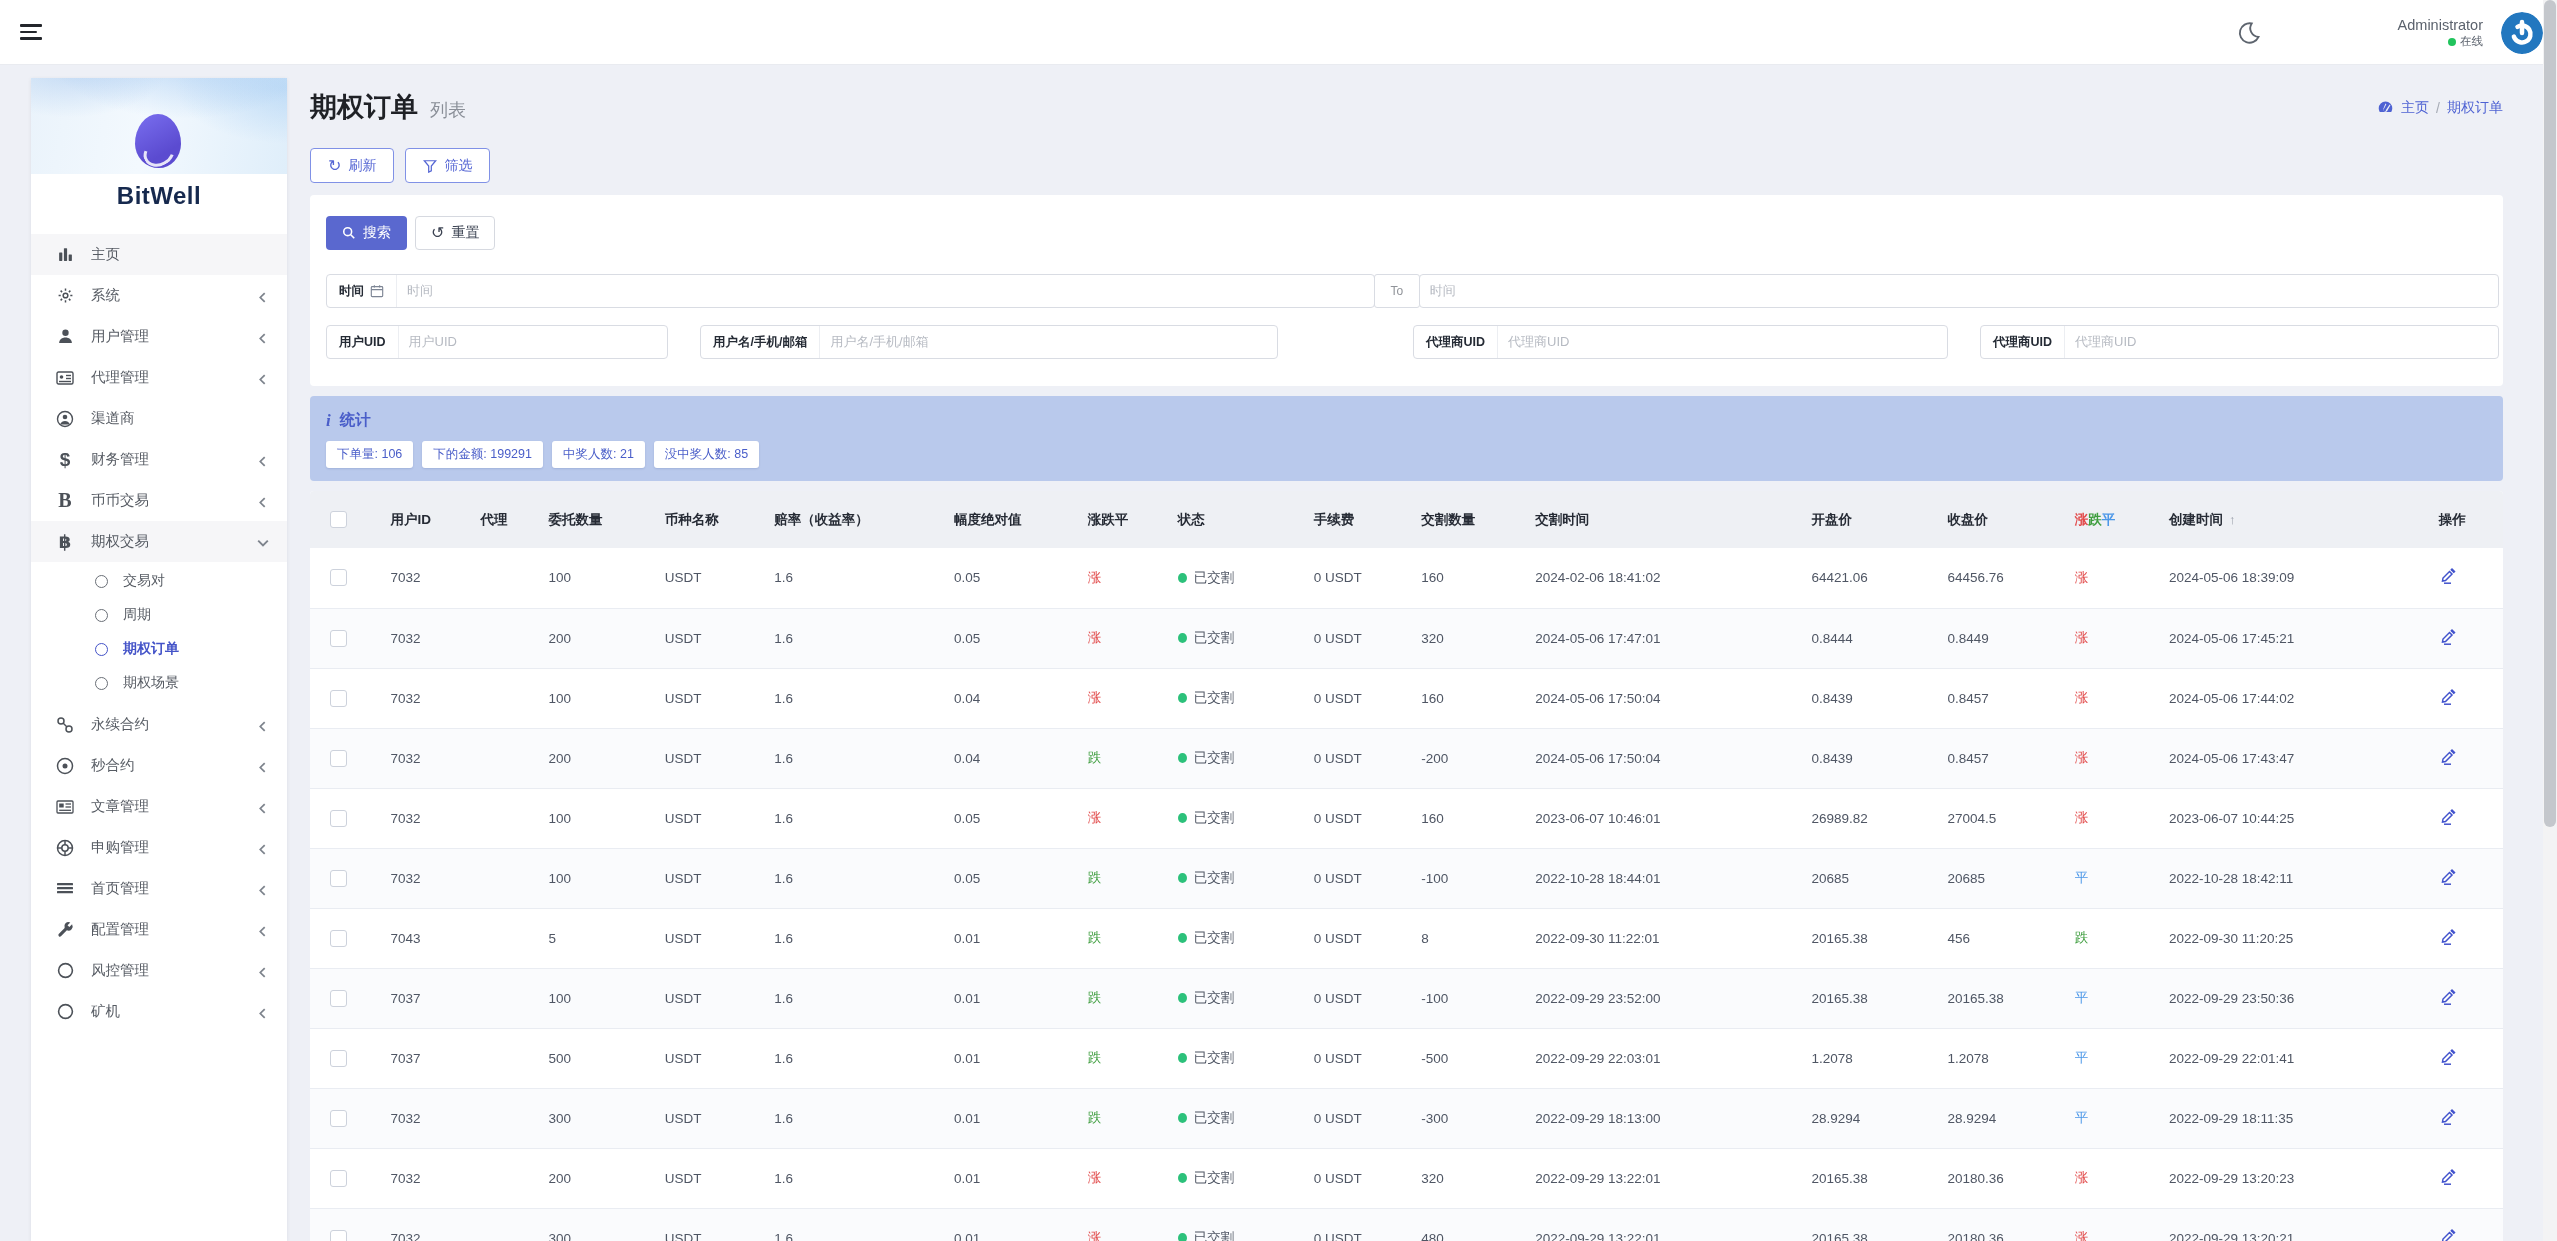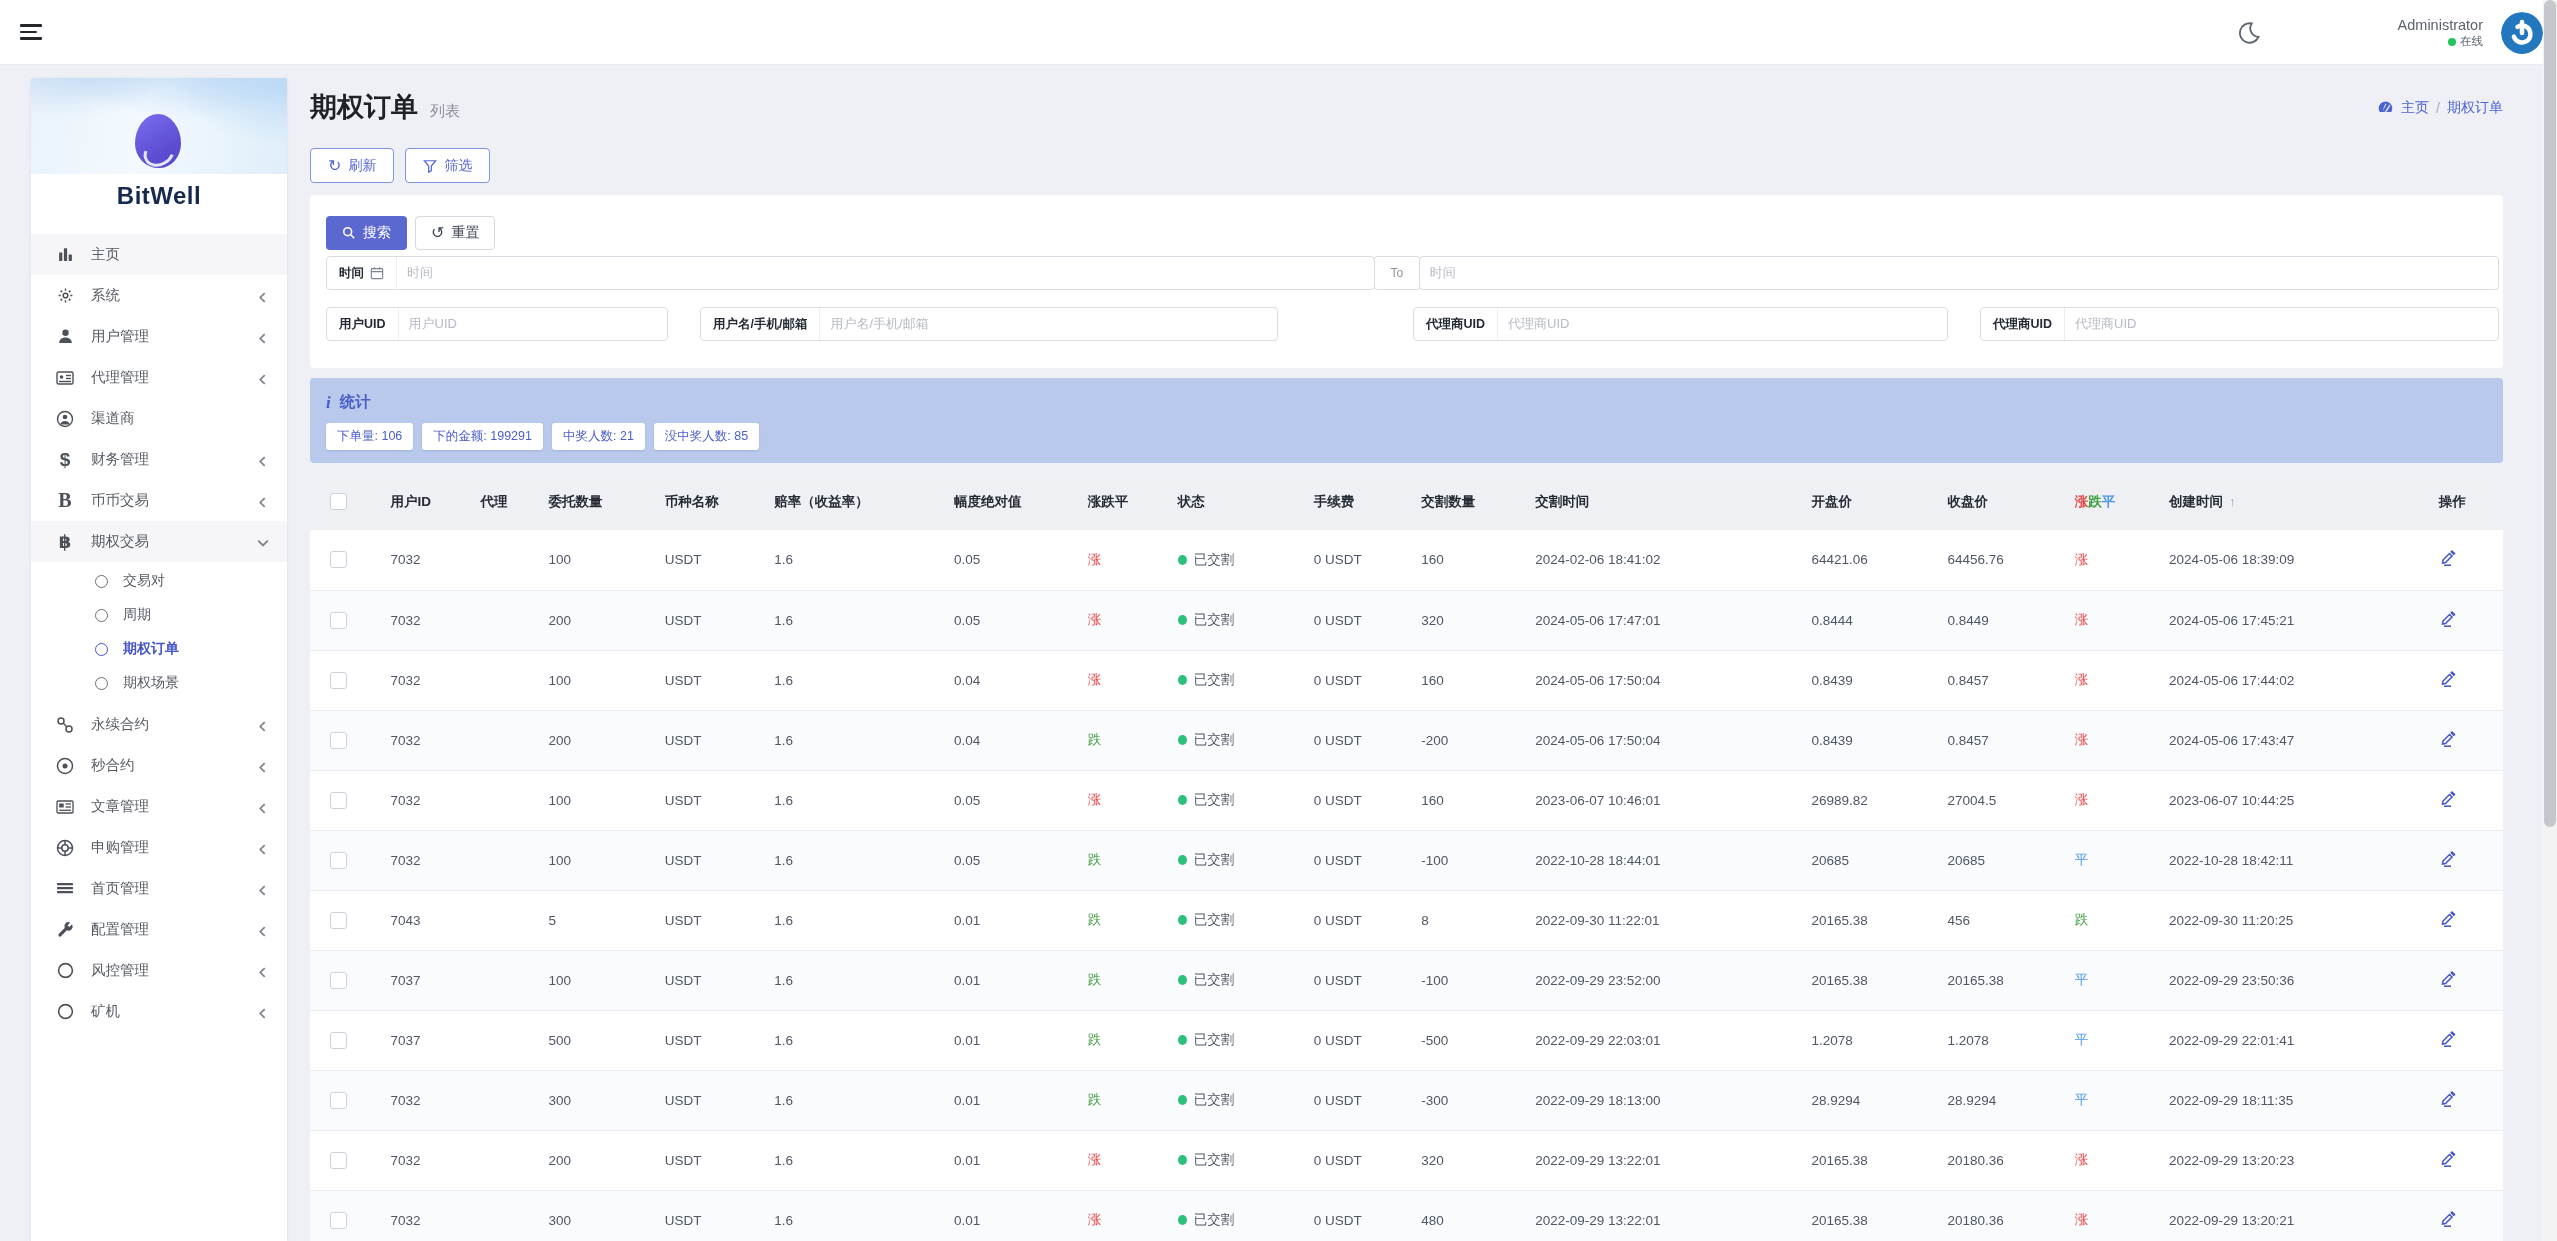--- a/index.html
+++ b/index.html
@@ -48,39 +48,39 @@
   .s-sub { padding:2px 0 4px; }
   .s-subitem { height:34px; display:flex; align-items:center; padding-left:64px; font-size:14px; color:#565b63; cursor:pointer; }
   .ring { width:13px; height:13px; border:1.6px solid #6a6f77; border-radius:50%; margin-right:15px; flex:none; }
   .s-subitem.active { color:#4453c8; font-weight:bold; }
   .s-subitem.active .ring { border-color:#4453c8; }
 
   
   .main { position:absolute; left:310px; top:65px; width:2193px; }
   .title-row { display:flex; align-items:baseline; margin-top:24px; }
   .page-title { font-size:27px; font-weight:600; color:#1f2126; }
-  .page-subtitle { font-size:15px; color:#8a8f98; margin-left:12px; }
+  .page-subtitle { font-size:18px; color:#8a8f98; margin-left:12px; }
   .breadcrumb { margin-left:auto; display:flex; align-items:center; gap:7px; font-size:14px; color:#4e62d3; }
   .crumb-sep { color:#a7abb5; }
   .bc-icon { width:17px; height:17px; color:#4e62d3; }
 
   .actions-row { margin-top:23px; display:flex; gap:11px; }
   .btn-outline { height:35px; padding:0 17px; background:#fff; border:1px solid #8091e6; border-radius:4px;
     color:#5566d4; font-size:14px; display:flex; align-items:center; gap:7px; cursor:pointer; }
   .btn-outline .bicon { font-size:16px; line-height:1; }
 
   .card { background:#fff; border-radius:4px; }
   .search-card { margin-top:12px; width:2193px; padding:21px 4px 27px 16px; }
   .btn-primary { height:34px; padding:0 16px; background:#5a68cf; border:none; border-radius:4px; color:#fff; font-size:14px;
     display:flex; align-items:center; gap:7px; cursor:pointer; }
   .btn-plain { height:34px; padding:0 15px; background:#fff; border:1px solid #d6d9e0; border-radius:4px; color:#3c4352; font-size:14px;
     display:flex; align-items:center; gap:7px; cursor:pointer; }
   .search-btns { display:flex; gap:8px; }
 
-  .time-row { margin-top:6px; display:flex;border-radius:12px; }
+  .time-row { margin-top:24px; display:flex;border-radius:12px; }
   .igroup { display:flex; align-items:stretch; height:34px; border:1px solid #d9dce3; border-radius:4px; background:#fff; overflow:hidden; }
   .igroup .ilabel { display:flex; align-items:center; gap:6px; padding:0 12px; font-size:12.5px; font-weight:bold; color:#252b35; white-space:nowrap; }
   .igroup .ifield { flex:1; display:flex; align-items:center; padding:0 10px; font-size:13px; color:#b6bac2; border-left:1px solid #eceef2; cursor:text; white-space:nowrap; overflow:hidden; }
   .time-row .t1 { flex:1.0; }
   .to-box { width:46px; height:34px; border:1px solid #d9dce3; border-radius:3px; background:#fff; margin:0 0 0 -1px;
     display:flex; align-items:center; justify-content:center; font-size:12px; color:#909399; flex:none; }
   .time-row .t2 { flex:1.03; margin-left:-1px; }
   .cal-icon { width:14px; height:14px; color:#7d8594; }
 
   .f2 { margin-top:17px; display:flex; }

